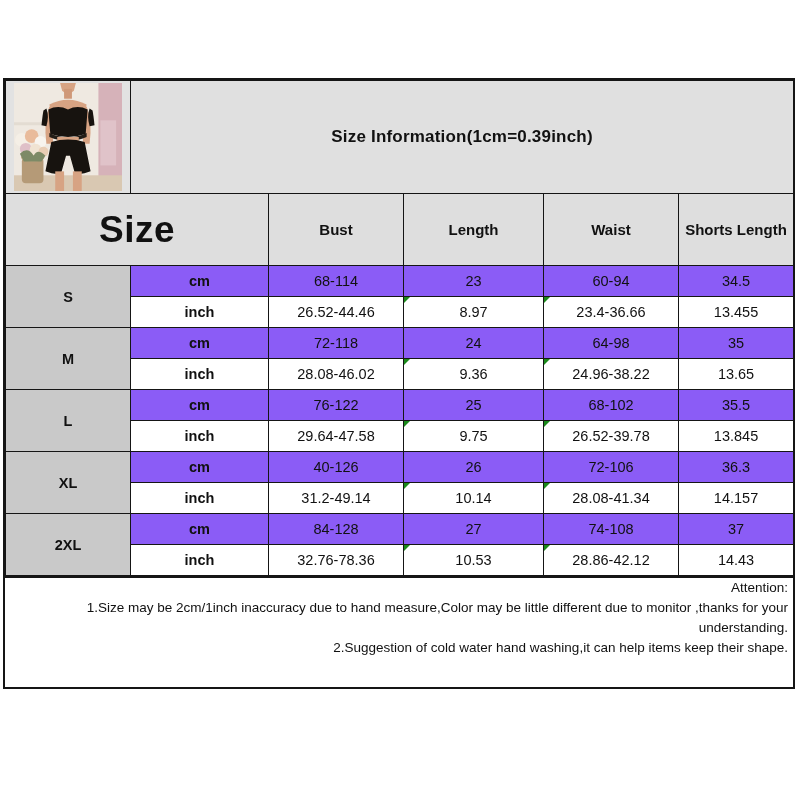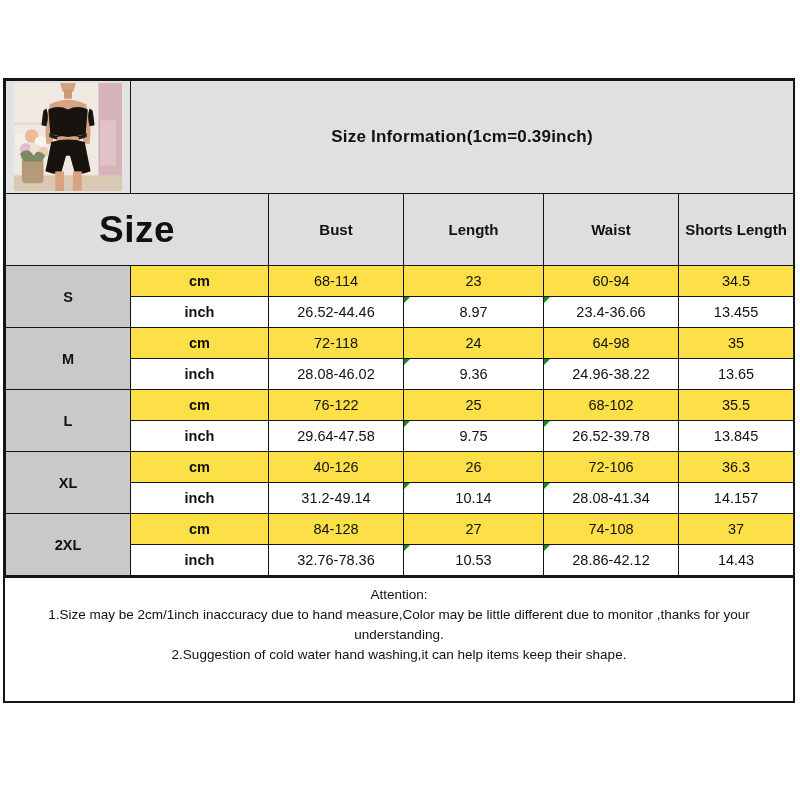--- a/index.html
+++ b/index.html
@@ -64,42 +64,42 @@
   .head-row .size-head {
     font-size: 37px;
     letter-spacing: 0.5px;
   }
   
   .size-cell {
     background: #c9c9c9;
     font-weight: bold;
     font-size: 16px;
   }
-  .r-cm td { background: #fde047; height: 30px; font-size: 14.5px; }
+  .r-cm td { background: #8b5cf6; height: 30px; font-size: 14.5px; }
   .r-inch td { background: #ffffff; height: 30px; font-size: 14.5px; margin-left: 10px; }
   .r-cm td.size-cell { background: #c9c9c9; }
   .unit-cell { font-weight: bold; font-size: 14px; }
   .flag {
     position: absolute;
     left: 0;
     top: 0;
     width: 0;
     height: 0;
     border-top: 6px solid #1a8a1a;
     border-right: 6px solid transparent;
   }
   
   .attention {
     border-top: 2px solid #151515;
     height: 109px;
-    padding: 7px 5px;
+    padding: 0 5px;
     box-sizing: content-box;
     font-size: 13.5px;
     line-height: 20px;
-    text-align: center;
+    text-align: right;
     background: #ffffff;
   }
 </style>
 </head>
 <body>
 
 <div class="canvas">
   <div class="frame">
     <table class="size-table">
       <colgroup>

